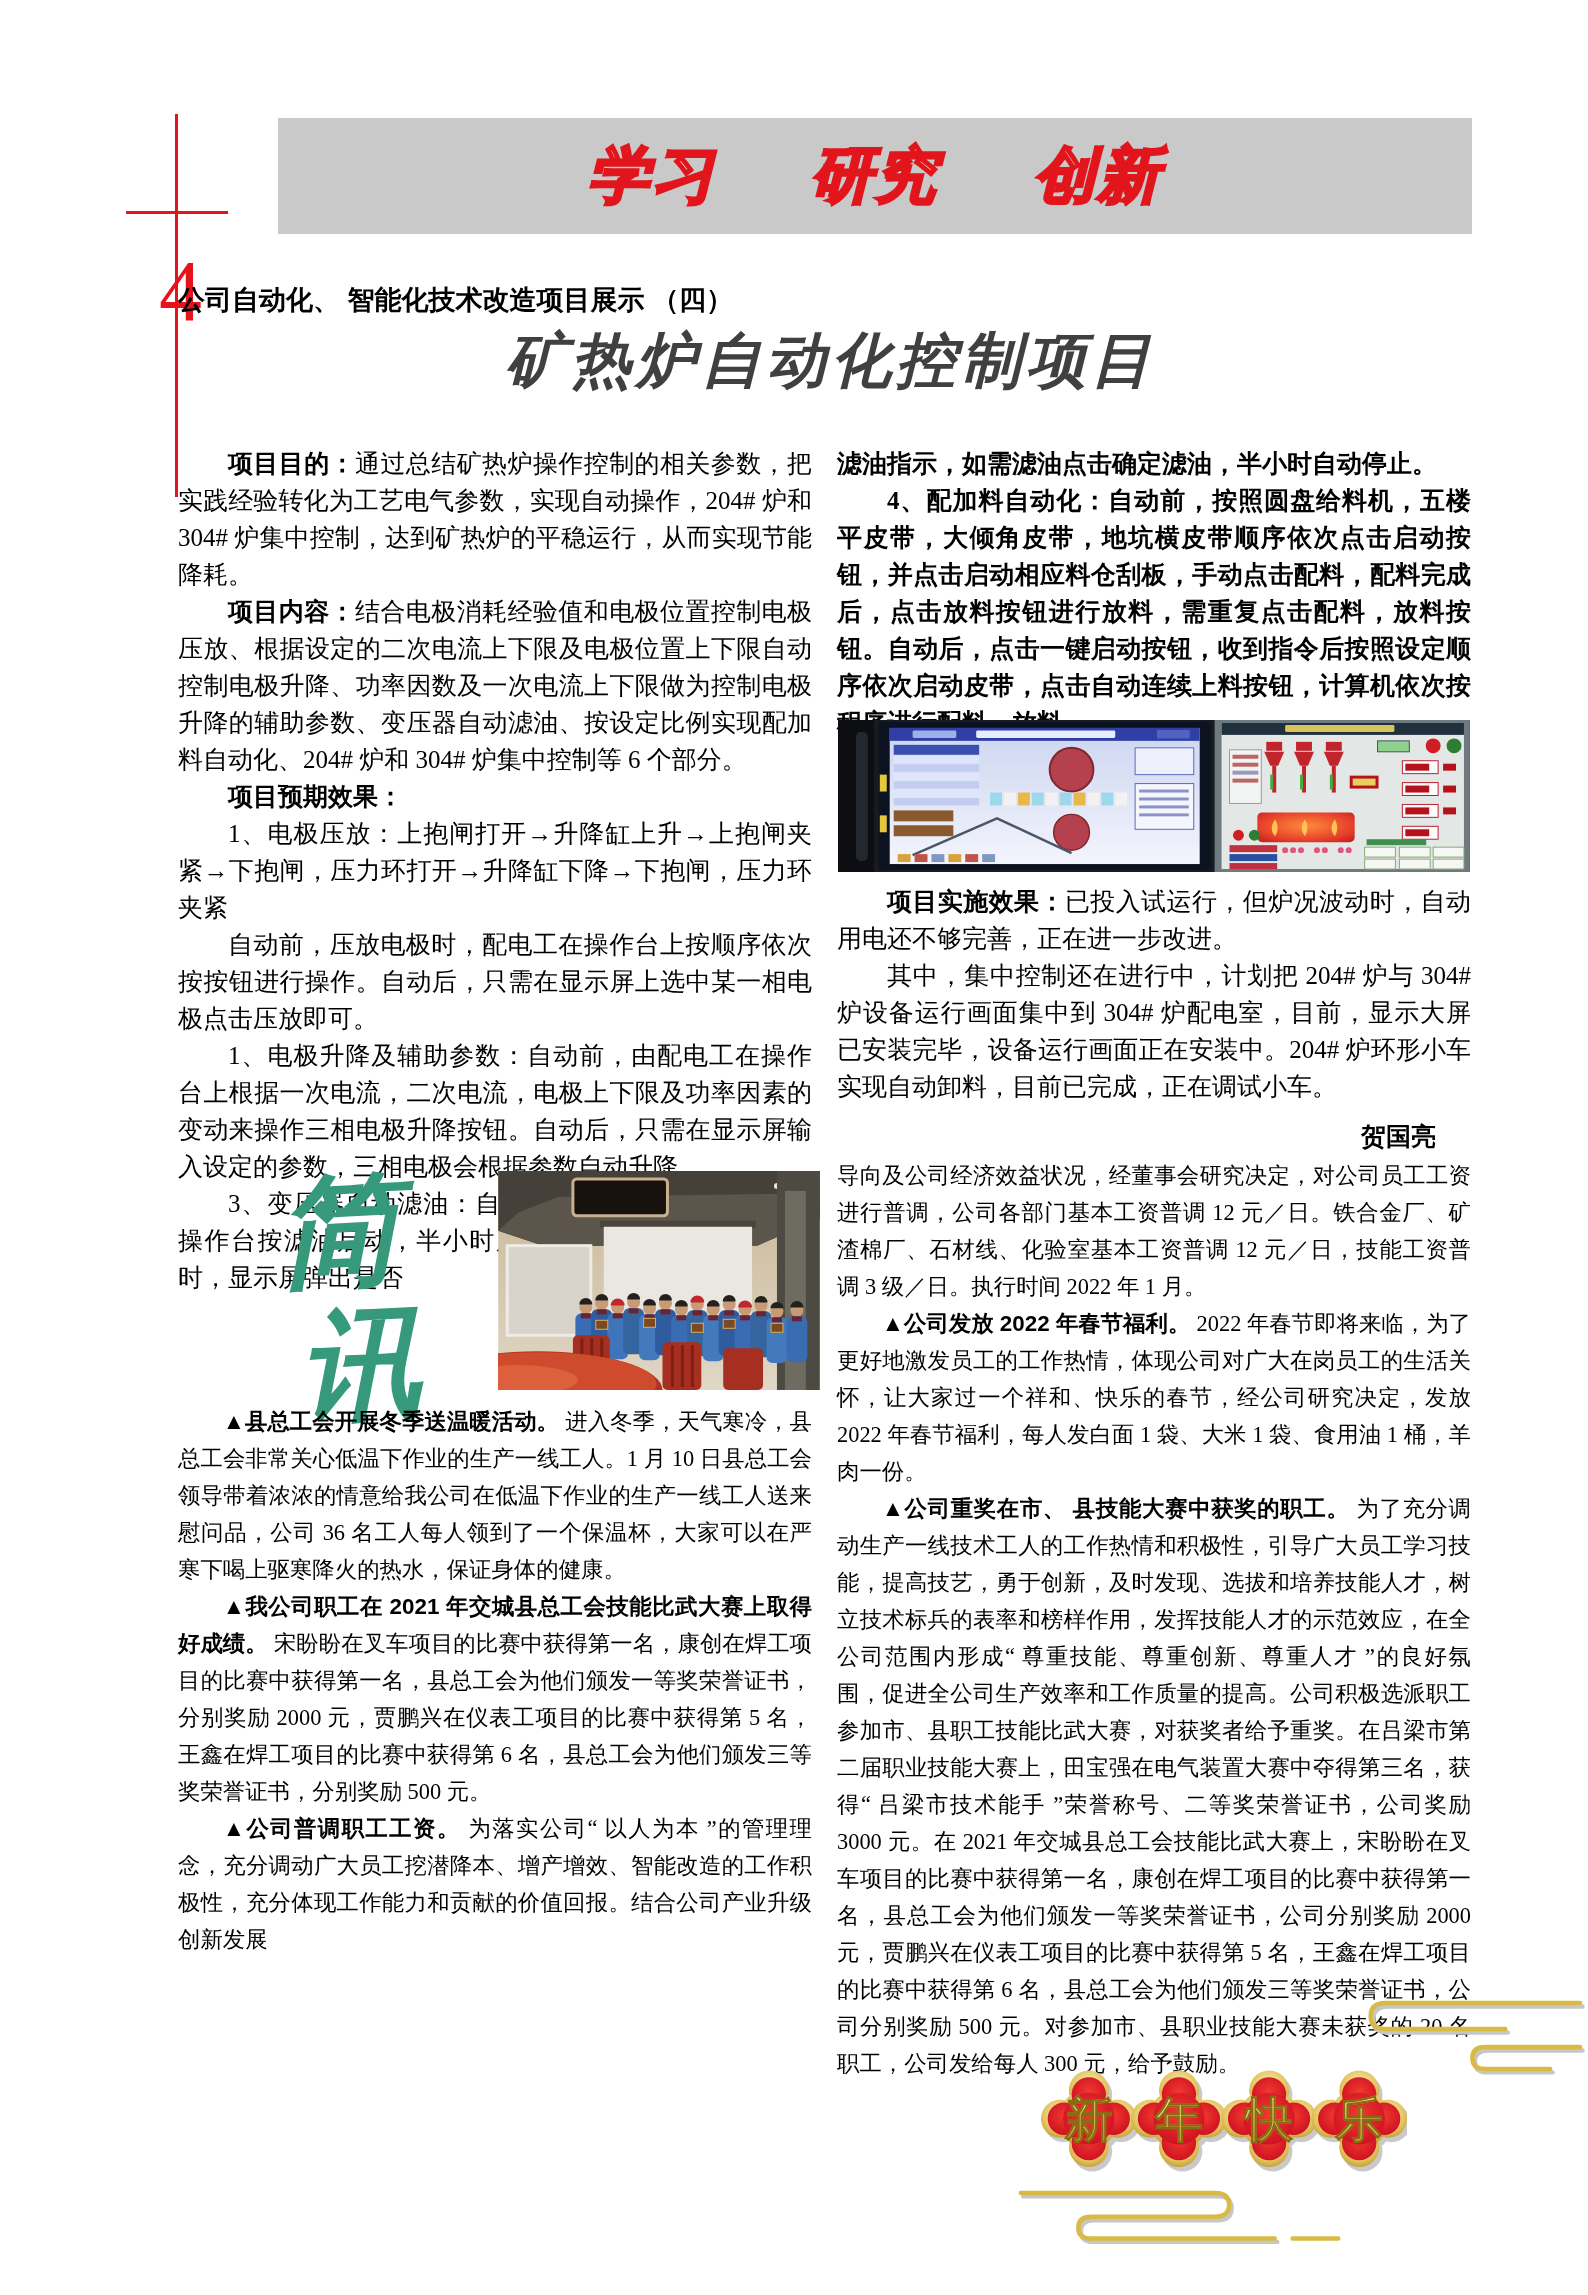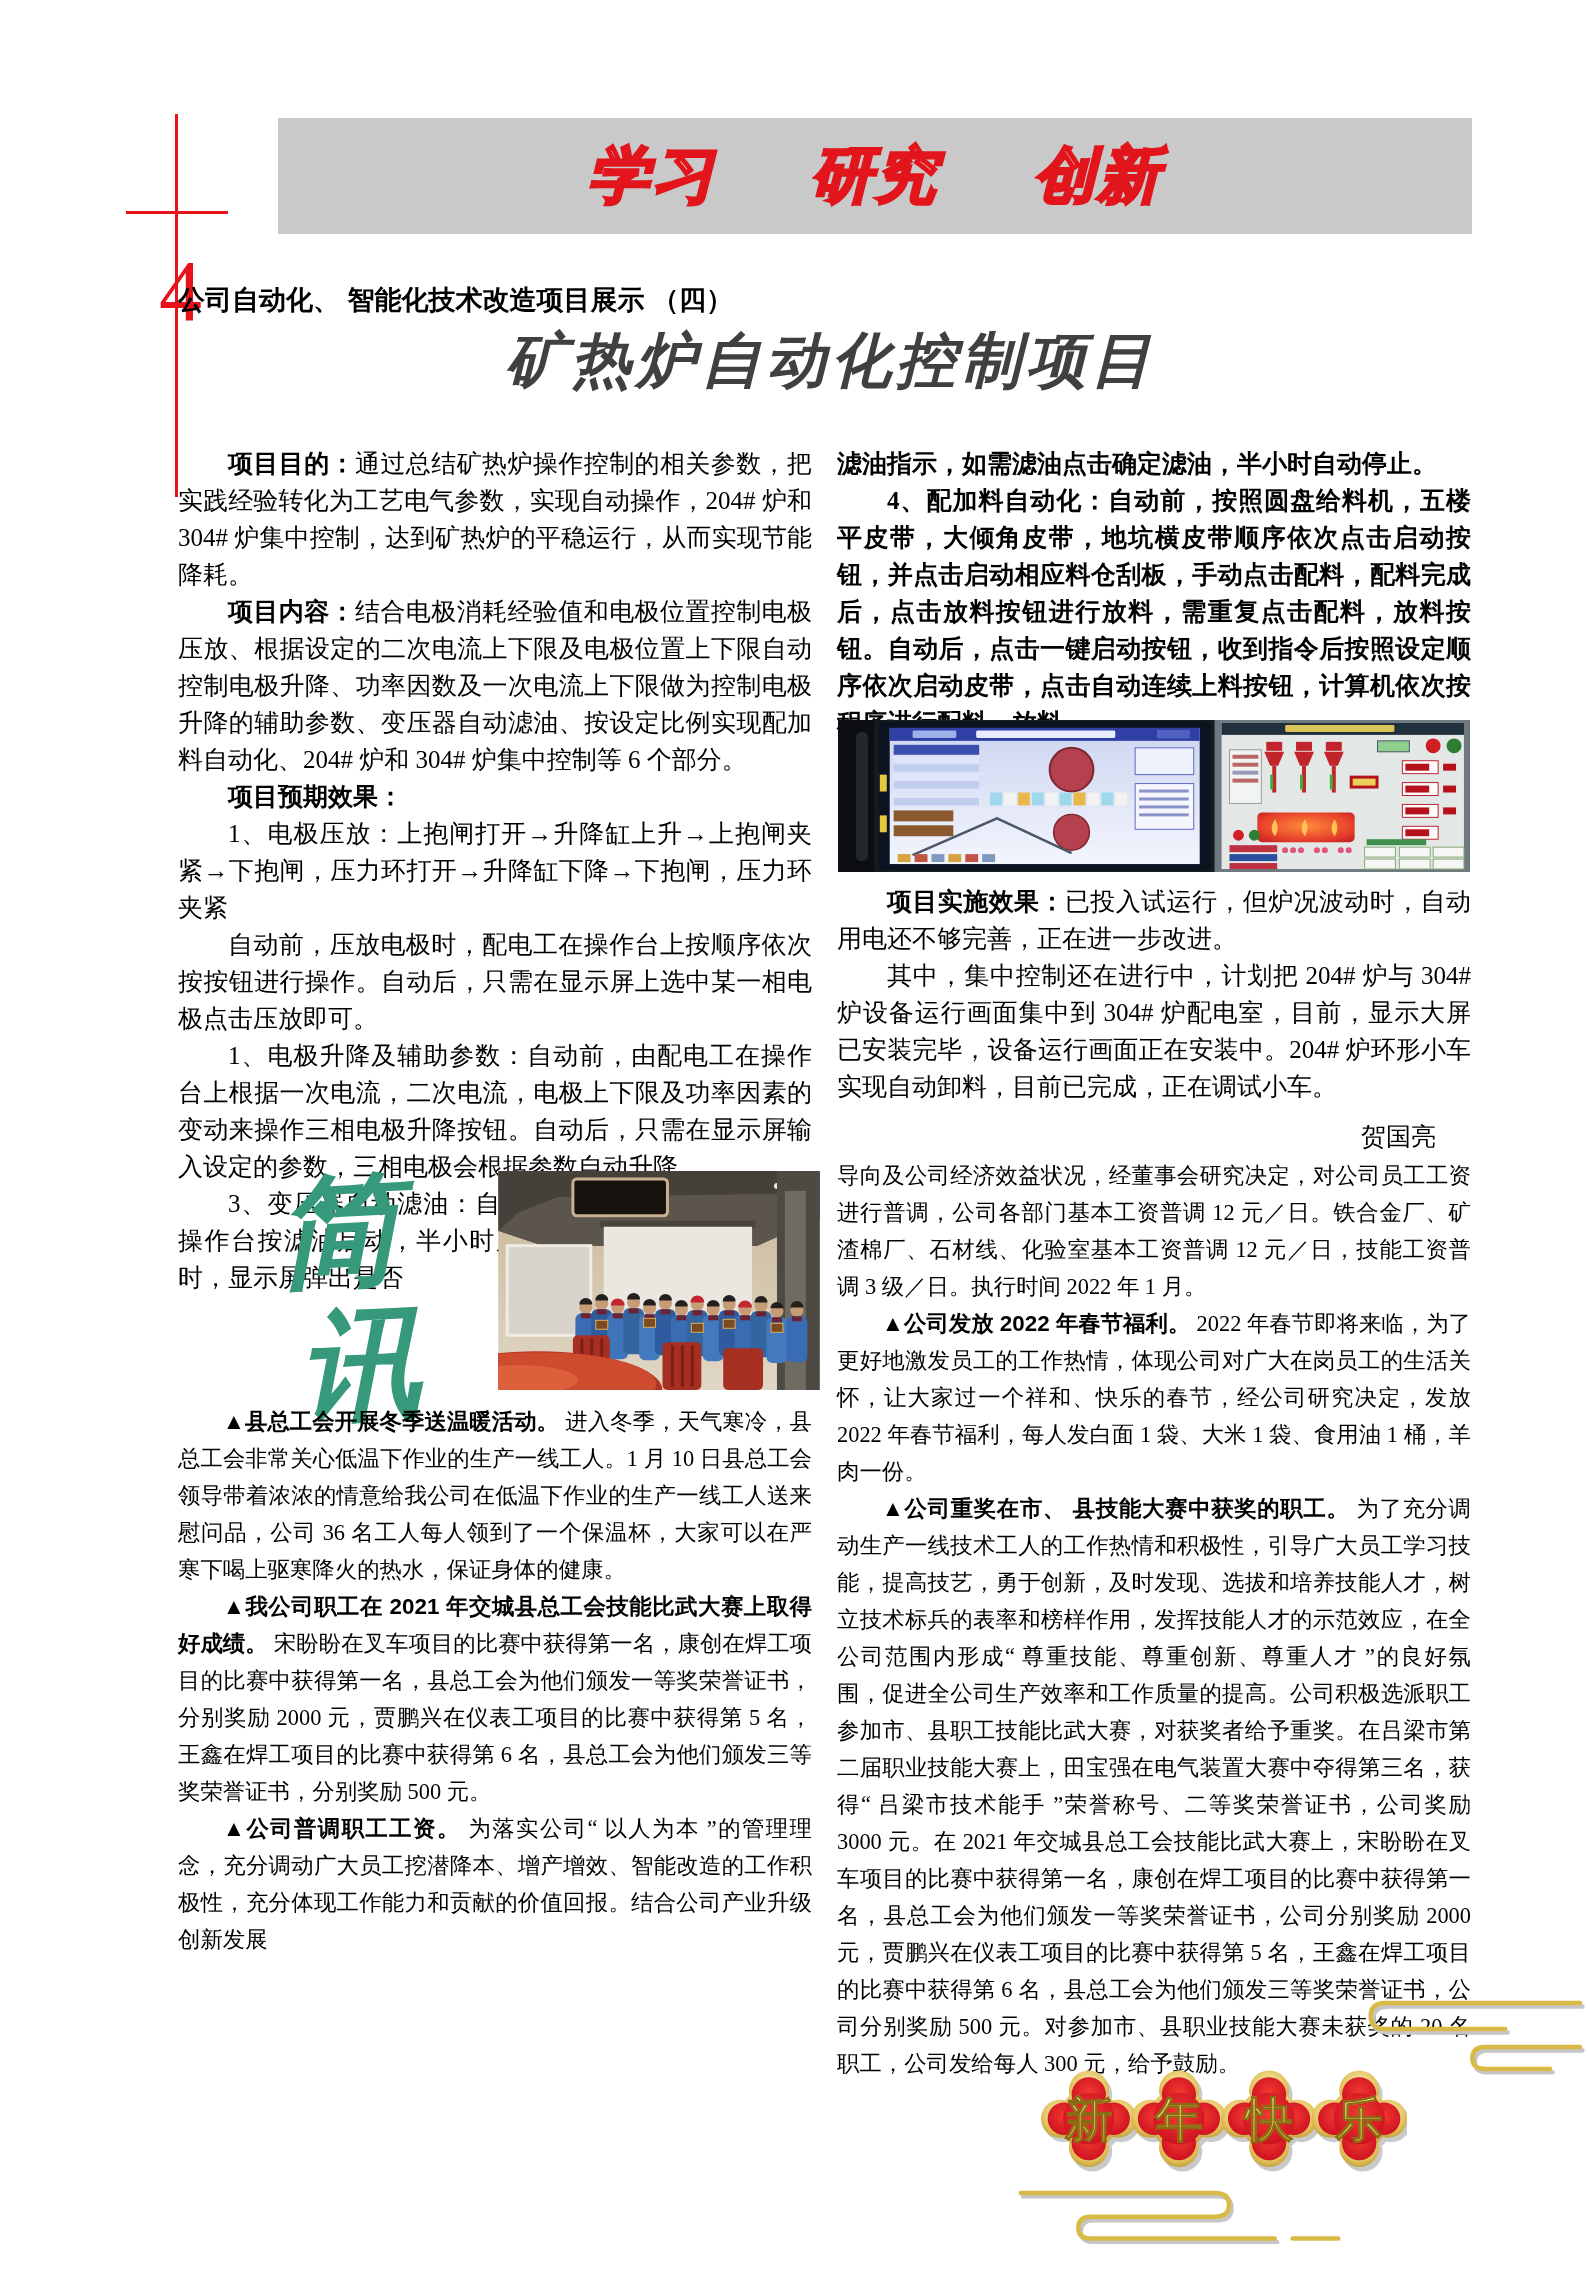--- a/index.html
+++ b/index.html
@@ -23,21 +23,21 @@
           font-size:60px;line-height:1.25;font-weight:bold;font-style:italic;color:#404040;
           letter-spacing:5px;font-family:"Liberation Serif",serif;}
   
   .col{position:absolute;width:634px;font-size:25px;line-height:37px;text-align:justify;}
   .para{margin:0;text-indent:2em;}
   .para.no-indent{text-indent:0;}
   .lead{font-weight:bold;font-family:"Liberation Sans","DejaVu Sans",sans-serif;}
   #col1-left{left:178px;top:445px;}
   #col1-right-top{left:837px;top:445px;font-weight:bold;}
   #col1-right-bottom{left:837px;top:883px;}
-  .byline{margin-top:13px;text-align:right;padding-right:35px;font-weight:normal;
+  .byline{margin-top:13px;text-align:right;padding-right:35px;font-weight:bold;
           font-family:"Liberation Sans","DejaVu Sans",sans-serif;}
   .photo{position:absolute;display:block;}
   #screens-photo{left:837px;top:720px;}
   
   .brief-char{position:absolute;font-size:121px;line-height:1;font-weight:bold;font-style:italic;
           color:#36997b;font-family:"Liberation Serif",serif;transform:rotate(-3deg);}
   #brief-char-1{left:277px;top:1172px;}
   #brief-char-2{left:299px;top:1306px;}
   #workers-photo{left:498px;top:1171px;}
   #col2-left{left:178px;top:1403px;font-size:22.4px;line-height:37px;}

